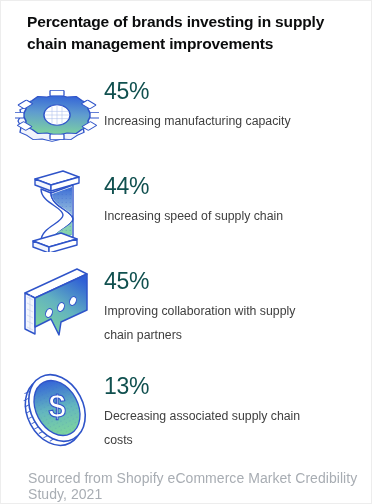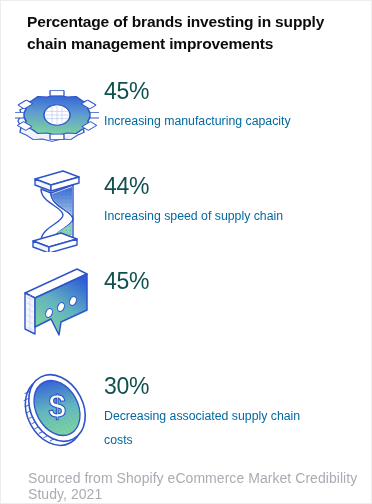--- a/index.html
+++ b/index.html
@@ -68,21 +68,21 @@
     font-weight: normal;
     letter-spacing: -0.3px;
     color: #10504f;
     line-height: 1;
     margin: 0;
     padding-top: 11px;
   }
   .desc {
     font-size: 12.3px;
     line-height: 1.95;
-    color: #0369a1;
+    color: #404040;
     margin: 0;
     padding-top: 7px;
     max-width: 215px;
   }
 
   
   .footer {
     position: absolute;
     left: 27px;
     top: 469px;
@@ -232,20 +232,21 @@
           <g fill="#ffffff" stroke="#2f54c9" stroke-width="1">
             <ellipse cx="28" cy="46" rx="3.2" ry="4.6" transform="rotate(22 28 46)"></ellipse>
             <ellipse cx="40" cy="40" rx="3.2" ry="4.6" transform="rotate(22 40 40)"></ellipse>
             <ellipse cx="52" cy="34" rx="3.2" ry="4.6" transform="rotate(22 52 34)"></ellipse>
           </g>
         </g>
       </svg>
     </div>
     <div class="text-cell">
       <div class="stat">45%</div>
+      <div class="desc">Improving collaboration with supply chain partners</div>
     </div>
   </div>
 
   <div class="row row-3">
     <div class="icon-cell">
       <svg width="84" height="88" viewBox="0 0 84 88">
         <defs>
           <linearGradient id="gradCoin" x1="0.55" y1="0" x2="0.35" y2="1">
             <stop offset="0%" stop-color="#3464d8"></stop>
             <stop offset="50%" stop-color="#63b6bf"></stop>
@@ -276,20 +277,20 @@
           <ellipse cx="0" cy="0" rx="21" ry="29" fill="url(#gradCoin)" stroke="#2f54c9" stroke-width="1.3"></ellipse>
           <ellipse cx="0" cy="0" rx="21" ry="29" fill="url(#dotsCoin)"></ellipse>
 
           <g transform="rotate(28)">
             <text x="0" y="9" text-anchor="middle" font-family="Liberation Sans, sans-serif" font-size="31" font-weight="bold" fill="#ffffff" stroke="#2f54c9" stroke-width="1.1">$</text>
           </g>
         </g>
       </svg>
     </div>
     <div class="text-cell">
-      <div class="stat">30%</div>
+      <div class="stat">13%</div>
       <div class="desc">Decreasing associated supply chain costs</div>
     </div>
   </div>
 
   <div class="footer">Sourced from Shopify eCommerce Market Credibility Study, 2021</div>
 
 </div>
 
 </body></html>

